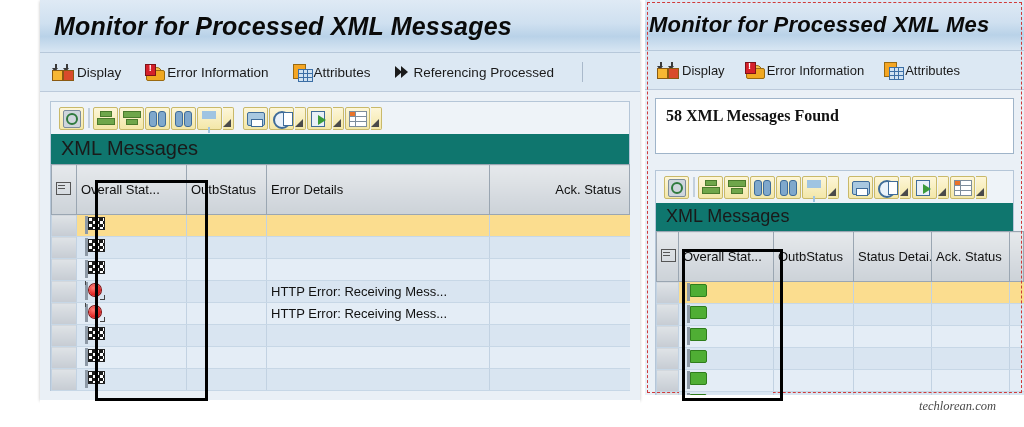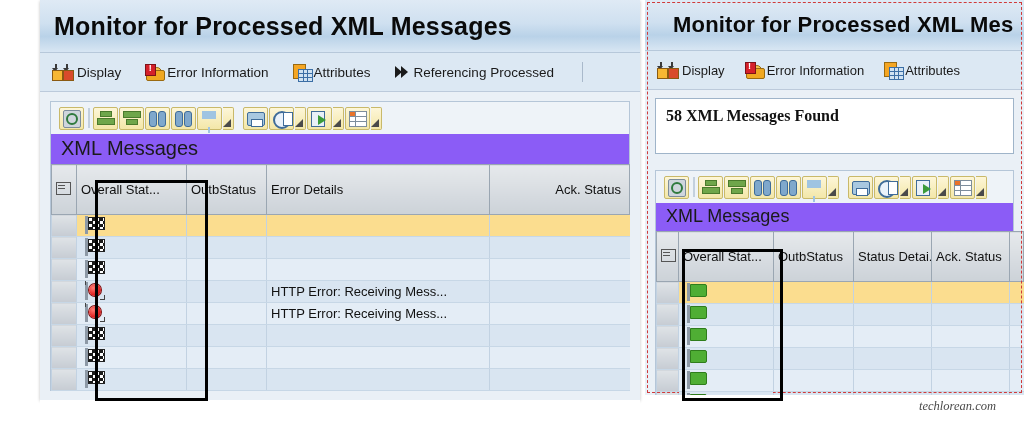--- a/index.html
+++ b/index.html
@@ -17,28 +17,28 @@
 
   
   .titlebar{
     height:52px;
     background:linear-gradient(to bottom,#dfeaf5 0%,#cfe0f0 45%,#b9d2e8 70%,#d8e6f3 100%);
     border-bottom:1px solid #b7c8da;
     display:flex;align-items:center;
     overflow:hidden;
   }
   .titlebar-text{
-    font-weight:bold;
+    font-style:italic;font-weight:bold;
     font-size:25px;letter-spacing:.2px;
     color:#0a0a0a;
     white-space:nowrap;
     padding-left:14px;
   }
   .panel-right .titlebar{height:50px;}
-  .panel-right .titlebar-text{font-size:22px;padding-left:28px;}
+  .panel-right .titlebar-text{font-size:22px;padding-left:4px;}
 
   
   .menubar{
     height:38px;
     background:#dce8f3;
     border-bottom:1px solid #bccadb;
     display:flex;align-items:center;
     padding-left:12px;
     overflow:hidden;
     white-space:nowrap;
@@ -166,21 +166,21 @@
   .g-table i{position:absolute;background:#7d8d9c;}
   .g-table .r1{left:0;top:4px;width:100%;height:1px;}
   .g-table .r2{left:0;top:9px;width:100%;height:1px;}
   .g-table .c1{top:0;left:5px;width:1px;height:100%;}
   .g-table .hd{left:0;top:0;width:5px;height:4px;background:#e8732a;}
 
   
   .gridtitle{
     font-size:20px;color:#1a1a1a;
     padding:3px 0 4px 10px;
-    background:#8b5cf6;
+    background:#0f766e;
   }
   .panel-right .gridtitle{font-size:18px;padding-left:10px;}
 
   
   table.grid{border-collapse:collapse;width:100%;table-layout:fixed;}
   table.grid th{
     background:linear-gradient(to bottom,#e6e9ec,#ccd2d8);
     border:1px solid #9aa6b2;
     font-size:13px;font-weight:normal;color:#111;
     height:21px;padding:14px 4px;

